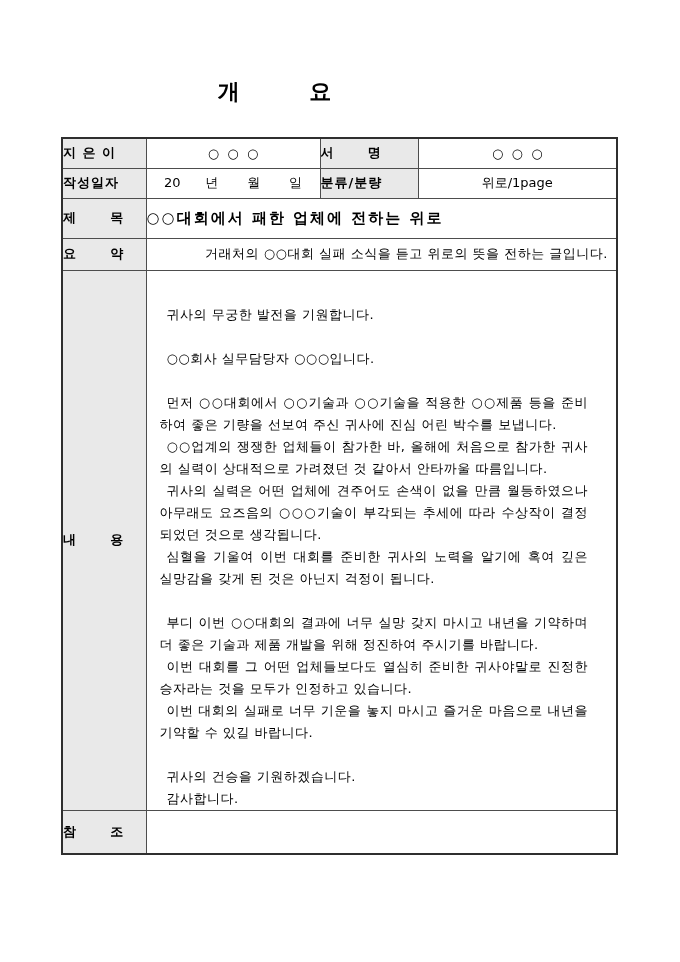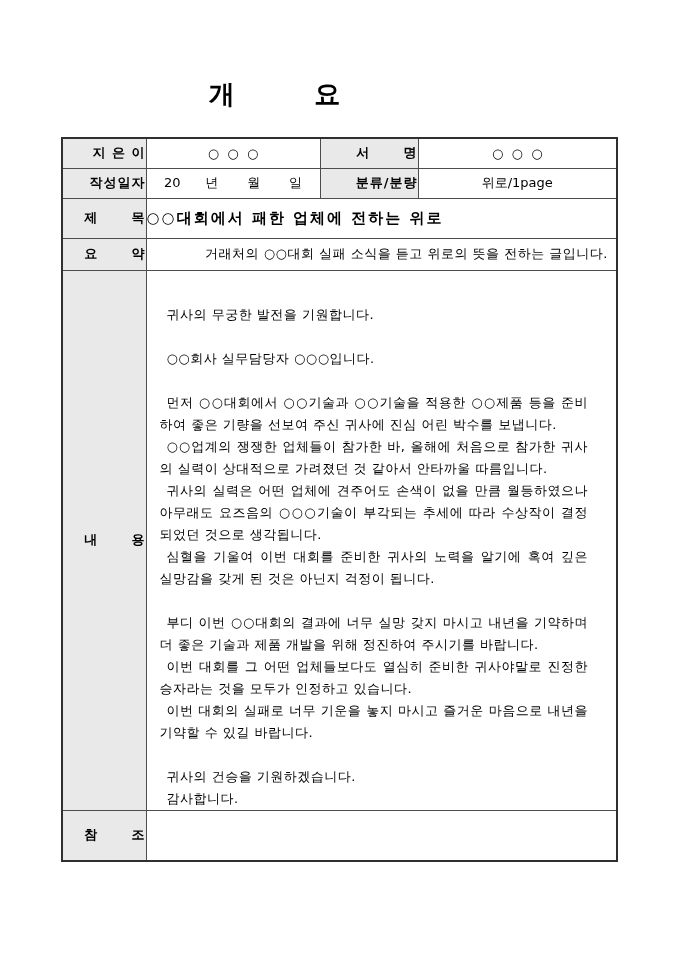--- a/index.html
+++ b/index.html
@@ -11,21 +11,21 @@
     color: #000000;
     position: relative;
     overflow: hidden;
   }
   .doc-title {
     position: absolute;
     top: 77px;
     left: 0;
     width: 551px;
     text-align: center;
-    font-size: 26px;
+    font-size: 22px;
     font-weight: bold;
     letter-spacing: 2px;
     white-space: pre;
   }
   table.overview-table {
     position: absolute;
     left: 61px;
     top: 137px;
     width: 557px;
     border-collapse: collapse;
@@ -34,21 +34,21 @@
   }
   .overview-table th, .overview-table td {
     border: 1px solid #4d4d4d;
     padding: 0;
     overflow: hidden;
   }
   .overview-table th.hdr {
     background: #e9e9e9;
     font-size: 13px;
     font-weight: bold;
-    text-align: right;
+    text-align: left;
     white-space: pre;
     letter-spacing: 1px;
   }
   td.val-center {
     font-size: 13px;
     text-align: center;
     white-space: pre;
   }
   td.title-val {
     font-size: 15px;
@@ -120,18 +120,18 @@
       <div class="para">○○업계의 쟁쟁한 업체들이 참가한 바, 올해에 처음으로 참가한 귀사의 실력이 상대적으로 가려졌던 것 같아서 안타까울 따름입니다.</div>
       <div class="para">귀사의 실력은 어떤 업체에 견주어도 손색이 없을 만큼 월등하였으나 아무래도 요즈음의 ○○○기술이 부각되는 추세에 따라 수상작이 결정되었던 것으로 생각됩니다.</div>
       <div class="para gap">심혈을 기울여 이번 대회를 준비한 귀사의 노력을 알기에 혹여 깊은 실망감을 갖게 된 것은 아닌지 걱정이 됩니다.</div>
       <div class="para">부디 이번 ○○대회의 결과에 너무 실망 갖지 마시고 내년을 기약하며 더 좋은 기술과 제품 개발을 위해 정진하여 주시기를 바랍니다.</div>
       <div class="para">이번 대회를 그 어떤 업체들보다도 열심히 준비한 귀사야말로 진정한 승자라는 것을 모두가 인정하고 있습니다.</div>
       <div class="para gap">이번 대회의 실패로 너무 기운을 놓지 마시고 즐거운 마음으로 내년을 기약할 수 있길 바랍니다.</div>
       <div class="para">귀사의 건승을 기원하겠습니다.</div>
       <div class="para">감사합니다.</div>
     </td>
   </tr>
-  <tr style="height:51px;margin-left:24px;">
+  <tr style="height:44px;margin-left:24px;">
     <th class="hdr">참      조</th>
     <td class="ref-cell" colspan="3"></td>
   </tr>
 </tbody>
   </table>
 
 </body></html>

